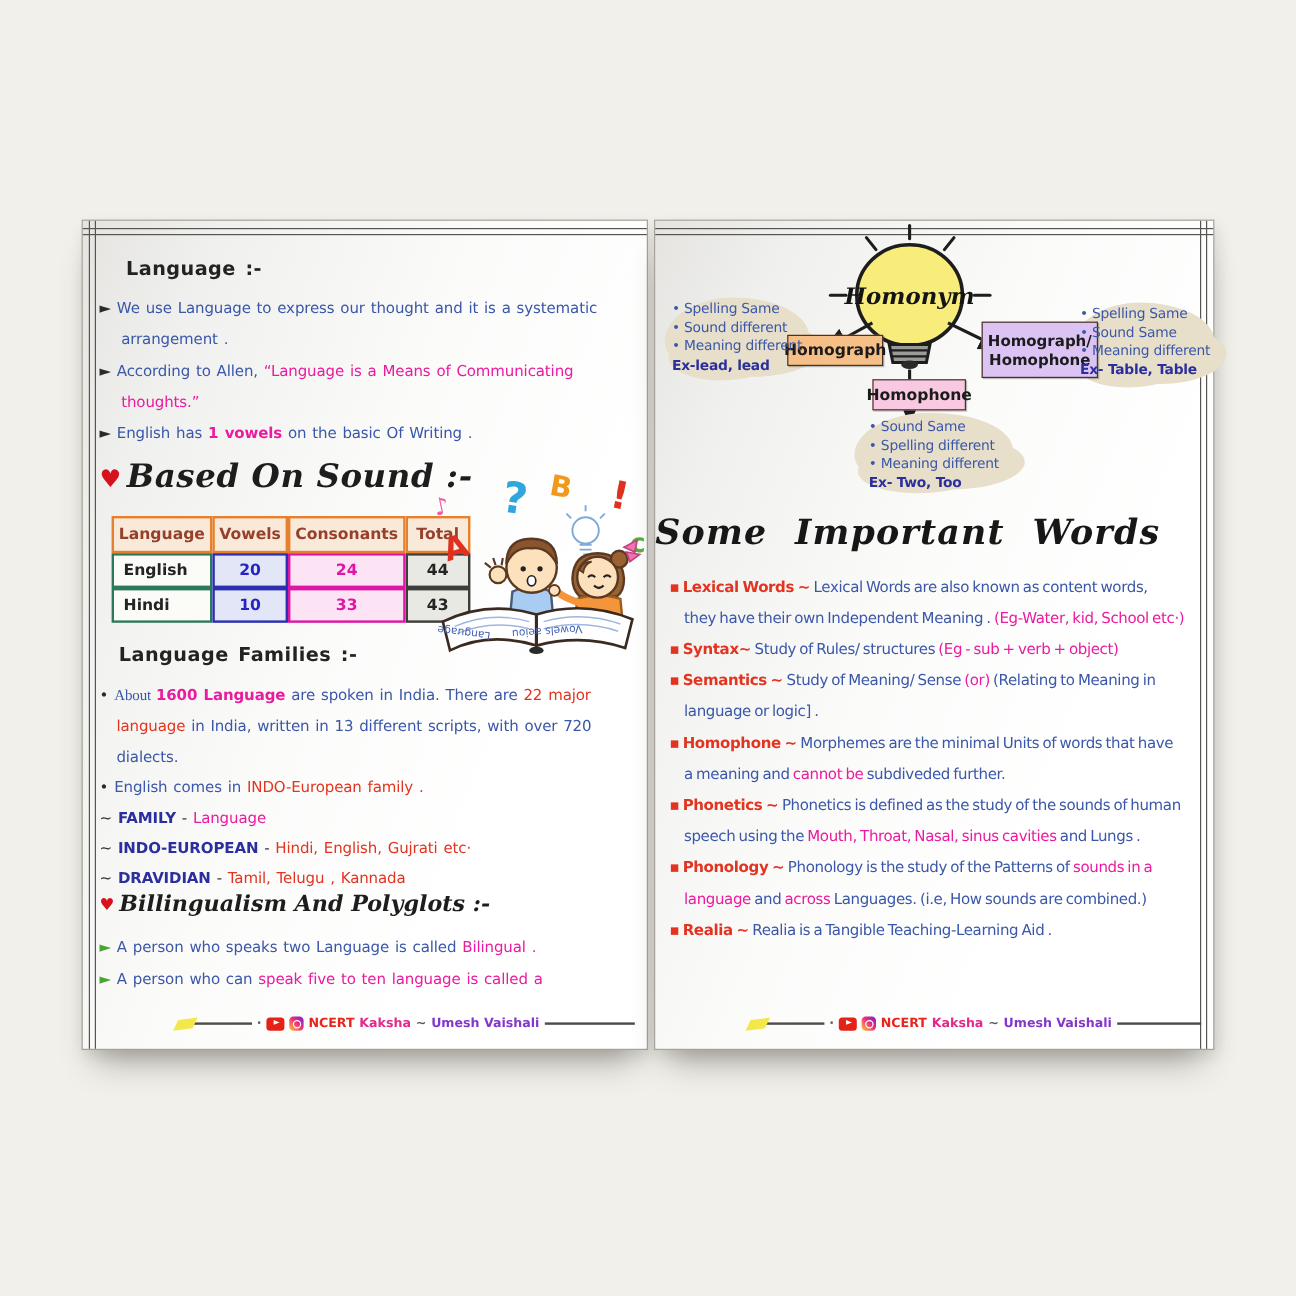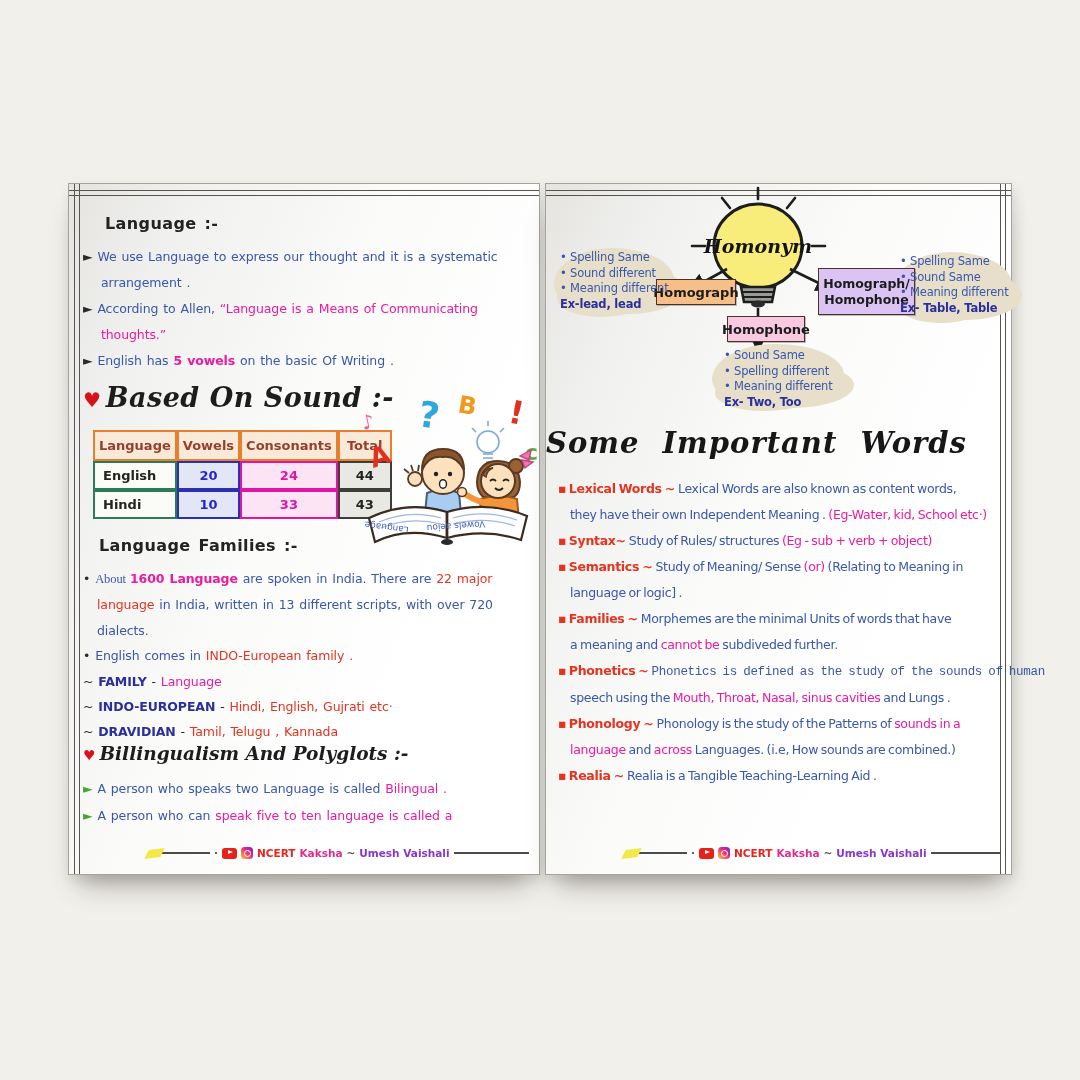--- a/index.html
+++ b/index.html
@@ -75,21 +75,21 @@
     <div class="rule-top"></div>
     <div class="rule-left"></div>
 
     <div class="abs h-small" style="top:30px;left:36px;">Language :-</div>
 
     <div class="abs txt" style="top:60px;left:14px;width:452px;">
         <div class="hl"><span style="color: rgb(42, 42, 42);">► </span><span style="color: rgb(58, 87, 169);">We use Language to express our thought and it is a systematic</span></div>
         <div class="hl" style="padding-left: 18px;"><span style="color: rgb(58, 87, 169);">arrangement .</span></div>
         <div class="hl"><span style="color: rgb(42, 42, 42);">► </span><span style="color: rgb(58, 87, 169);">According to Allen, </span><span style="color: rgb(234, 27, 159);">“Language is a Means of Communicating</span></div>
         <div class="hl" style="padding-left: 18px;"><span style="color: rgb(234, 27, 159);">thoughts.”</span></div>
-        <div class="hl"><span style="color: rgb(42, 42, 42);">► </span><span style="color: rgb(58, 87, 169);">English has </span><span style="color: rgb(234, 27, 159); font-weight: bold;">5 vowels</span><span style="color: rgb(58, 87, 169);"> on the basic Of Writing .</span></div>
+        <div class="hl"><span style="color: rgb(42, 42, 42);">► </span><span style="color: rgb(58, 87, 169);">English has </span><span style="color: rgb(234, 27, 159); font-weight: bold;">1 vowels</span><span style="color: rgb(58, 87, 169);"> on the basic Of Writing .</span></div>
       </div>
 
     <div class="abs h-big" style="top:198px;left:14px;">
       <span class="heart">♥</span><span>Based On Sound :-</span>
     </div>
 
     <table class="sound-table">
         <thead>
           <tr>
             <th class="c0">Language</th>
@@ -262,23 +262,23 @@
 
     <div class="abs" style="top:242px;left:0;right:0;text-align:left;font-family:'DejaVu Serif',serif;
          font-style:italic;font-weight:bold;font-size:29px;color:#171717;letter-spacing:1px;word-spacing:12px;">Some  Important  Words</div>
 
     <div class="abs entries" style="top:292px;left:12px;width:448px;">
         <div class="hl"><span style="color: rgb(226, 52, 32);">▪ </span><span style="color: rgb(226, 52, 32); font-weight: bold;">Lexical Words ~ </span><span style="color: rgb(58, 87, 169);">Lexical Words are also known as content words,</span></div>
         <div class="hl" style="padding-left: 12px;"><span style="color: rgb(58, 87, 169);">they have their own Independent Meaning . </span><span style="color: rgb(234, 27, 159);">(Eg-Water, kid, School etc·)</span></div>
         <div class="hl"><span style="color: rgb(226, 52, 32);">▪ </span><span style="color: rgb(226, 52, 32); font-weight: bold;">Syntax~ </span><span style="color: rgb(58, 87, 169);">Study of Rules/ structures </span><span style="color: rgb(234, 27, 159);">(Eg - sub + verb + object)</span></div>
         <div class="hl"><span style="color: rgb(226, 52, 32);">▪ </span><span style="color: rgb(226, 52, 32); font-weight: bold;">Semantics ~ </span><span style="color: rgb(58, 87, 169);">Study of Meaning/ Sense </span><span style="color: rgb(234, 27, 159);">(or)</span><span style="color: rgb(58, 87, 169);"> (Relating to Meaning in</span></div>
         <div class="hl" style="padding-left: 12px;"><span style="color: rgb(58, 87, 169);">language or logic] .</span></div>
-        <div class="hl"><span style="color: rgb(226, 52, 32);">▪ </span><span style="color: rgb(226, 52, 32); font-weight: bold;">Families ~ </span><span style="color: rgb(58, 87, 169);">Morphemes are the minimal Units of words that have</span></div>
+        <div class="hl"><span style="color: rgb(226, 52, 32);">▪ </span><span style="color: rgb(226, 52, 32); font-weight: bold;">Homophone ~ </span><span style="color: rgb(58, 87, 169);">Morphemes are the minimal Units of words that have</span></div>
         <div class="hl" style="padding-left: 12px;"><span style="color: rgb(58, 87, 169);">a meaning and </span><span style="color: rgb(234, 27, 159);">cannot be</span><span style="color: rgb(58, 87, 169);"> subdiveded further.</span></div>
-        <div class="hl"><span style="color: rgb(226, 52, 32);">▪ </span><span style="color: rgb(226, 52, 32); font-weight: bold;">Phonetics ~ </span><span style="color: rgb(58, 87, 169); font-family: Liberation Mono, monospace;">Phonetics is defined as the study of the sounds of human</span></div>
+        <div class="hl"><span style="color: rgb(226, 52, 32);">▪ </span><span style="color: rgb(226, 52, 32); font-weight: bold;">Phonetics ~ </span><span style="color: rgb(58, 87, 169);">Phonetics is defined as the study of the sounds of human</span></div>
         <div class="hl" style="padding-left: 12px;"><span style="color: rgb(58, 87, 169);">speech using the </span><span style="color: rgb(234, 27, 159);">Mouth, Throat, Nasal, sinus cavities</span><span style="color: rgb(58, 87, 169);"> and Lungs .</span></div>
         <div class="hl"><span style="color: rgb(226, 52, 32);">▪ </span><span style="color: rgb(226, 52, 32); font-weight: bold;">Phonology ~ </span><span style="color: rgb(58, 87, 169);">Phonology is the study of the Patterns of </span><span style="color: rgb(234, 27, 159);">sounds in a</span></div>
         <div class="hl" style="padding-left: 12px;"><span style="color: rgb(234, 27, 159);">language</span><span style="color: rgb(58, 87, 169);"> and </span><span style="color: rgb(234, 27, 159);">across</span><span style="color: rgb(58, 87, 169);"> Languages. (i.e, How sounds are combined.)</span></div>
         <div class="hl"><span style="color: rgb(226, 52, 32);">▪ </span><span style="color: rgb(226, 52, 32); font-weight: bold;">Realia ~ </span><span style="color: rgb(58, 87, 169);">Realia is a Tangible Teaching-Learning Aid .</span></div>
       </div>
 
     <div class="footer">
       <span class="ymark"></span>
       <span class="f-line l"></span>
       <span class="ft">·</span>

